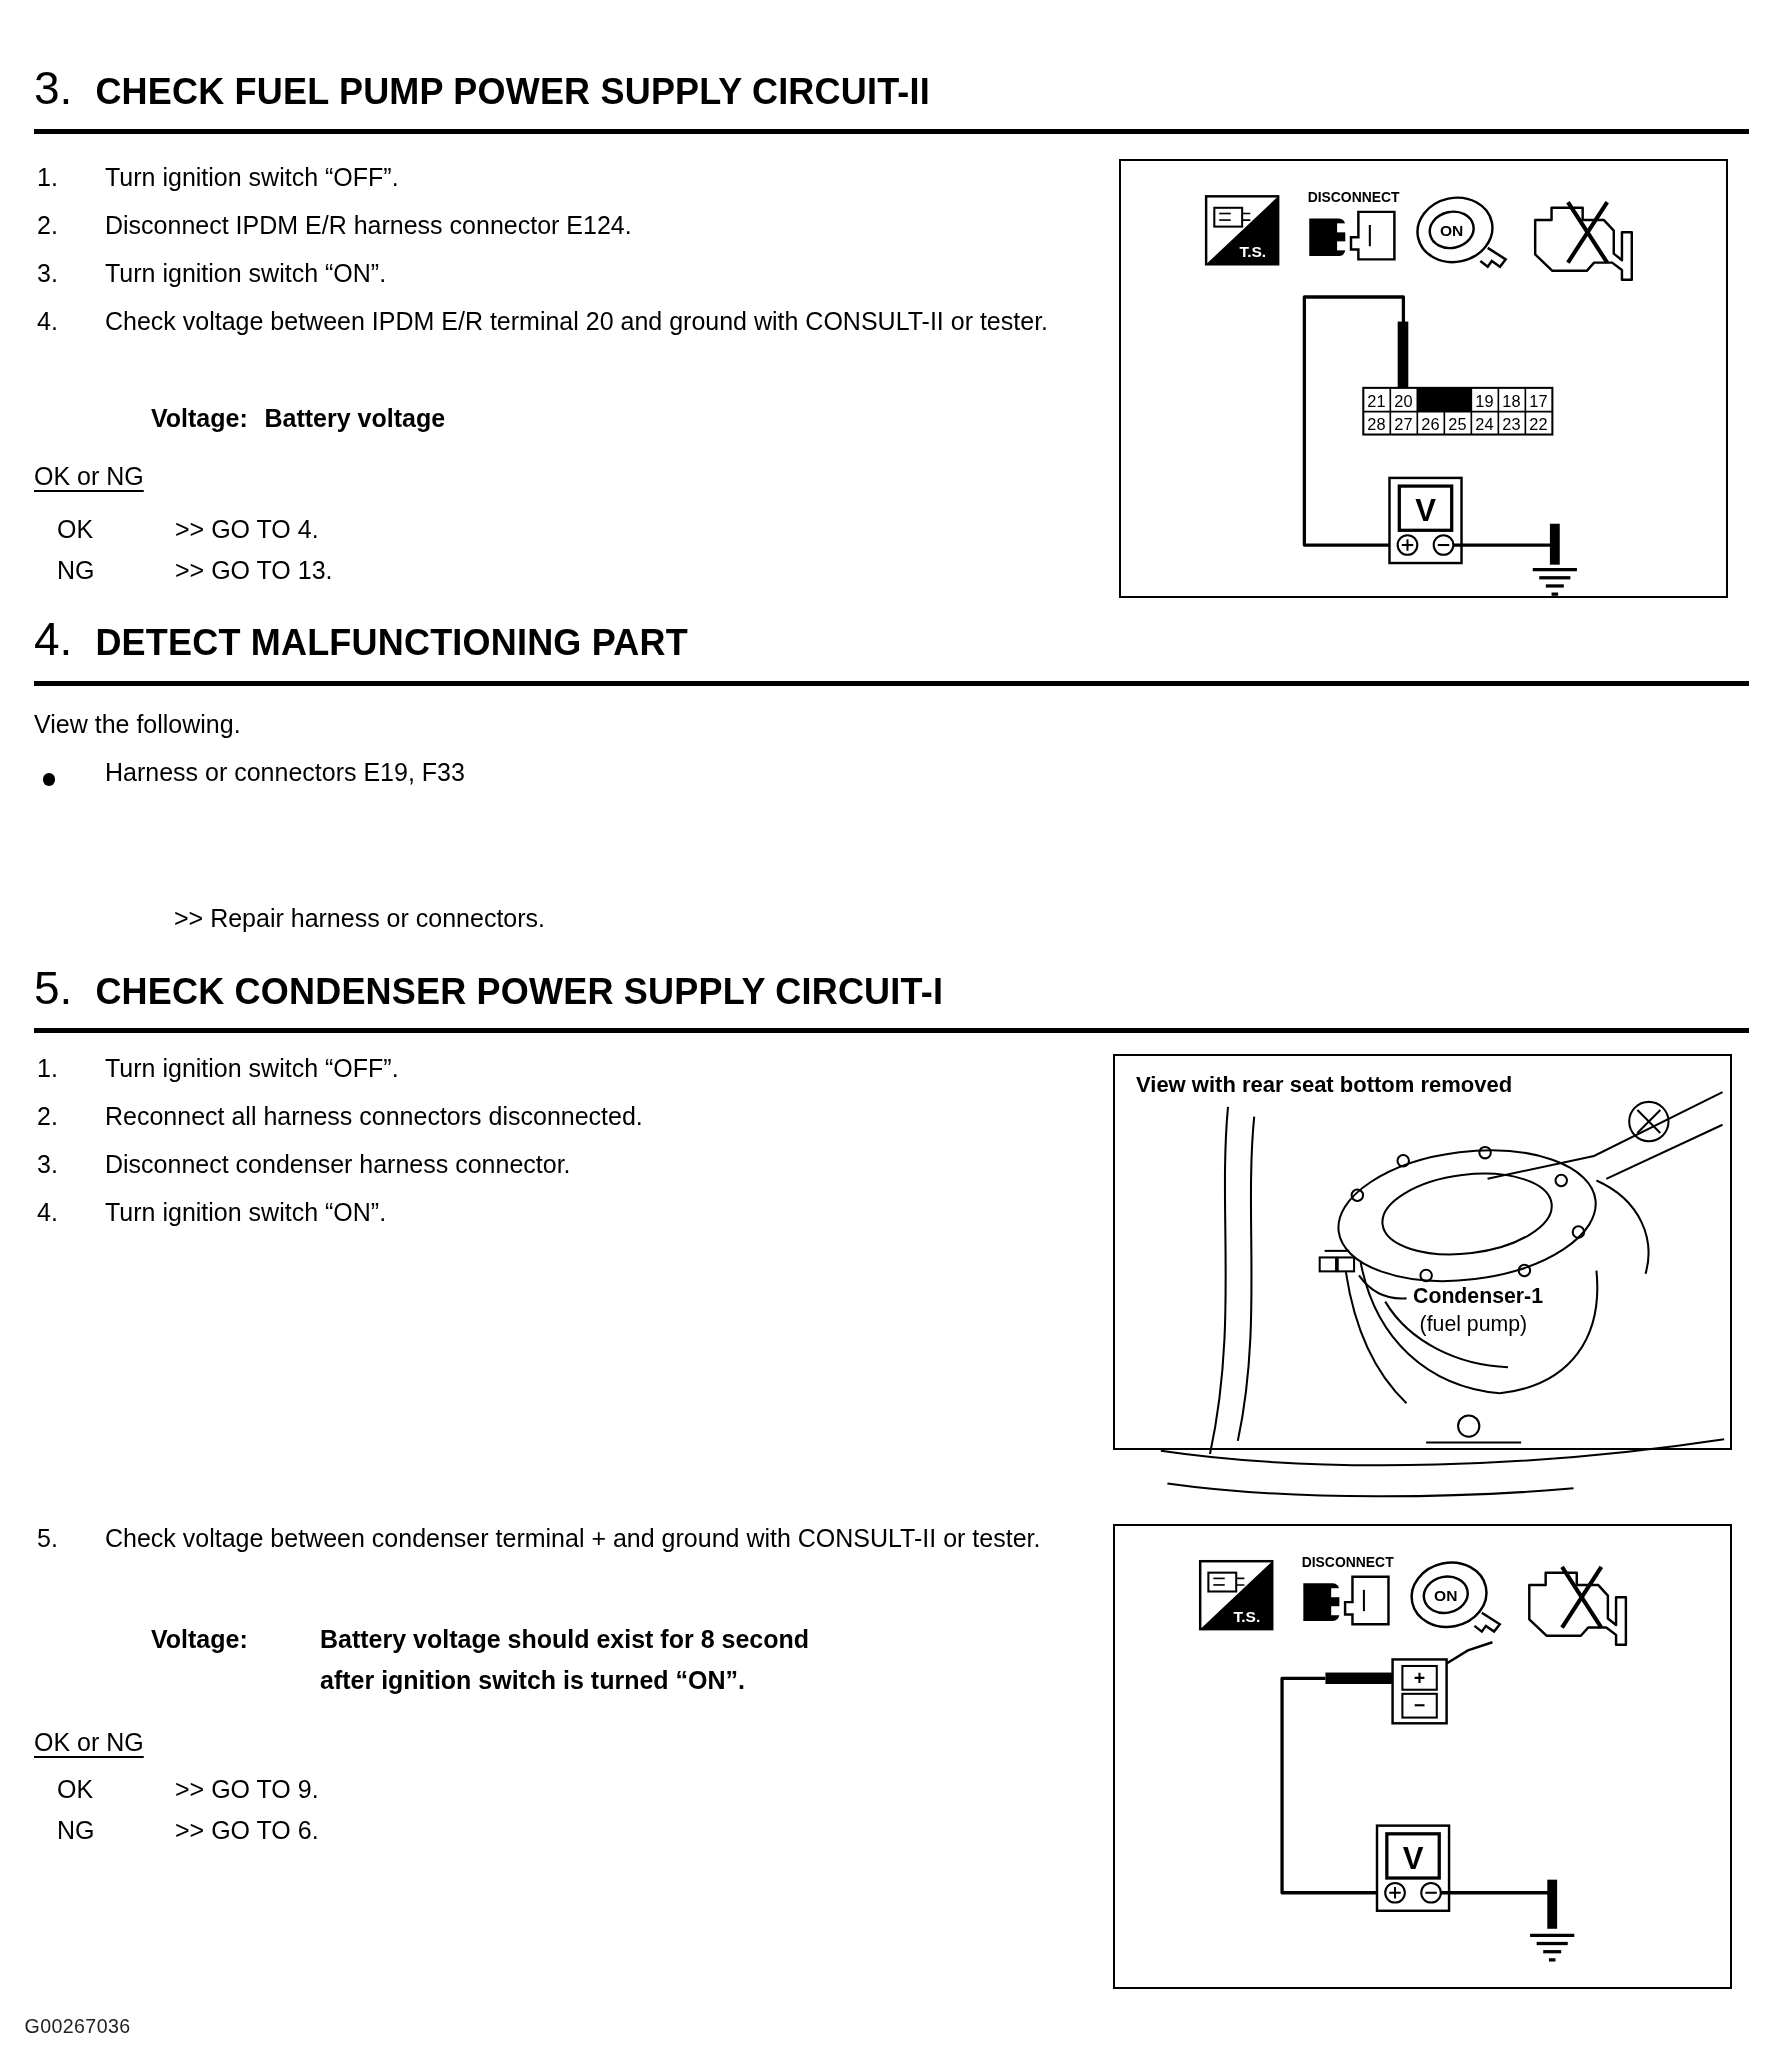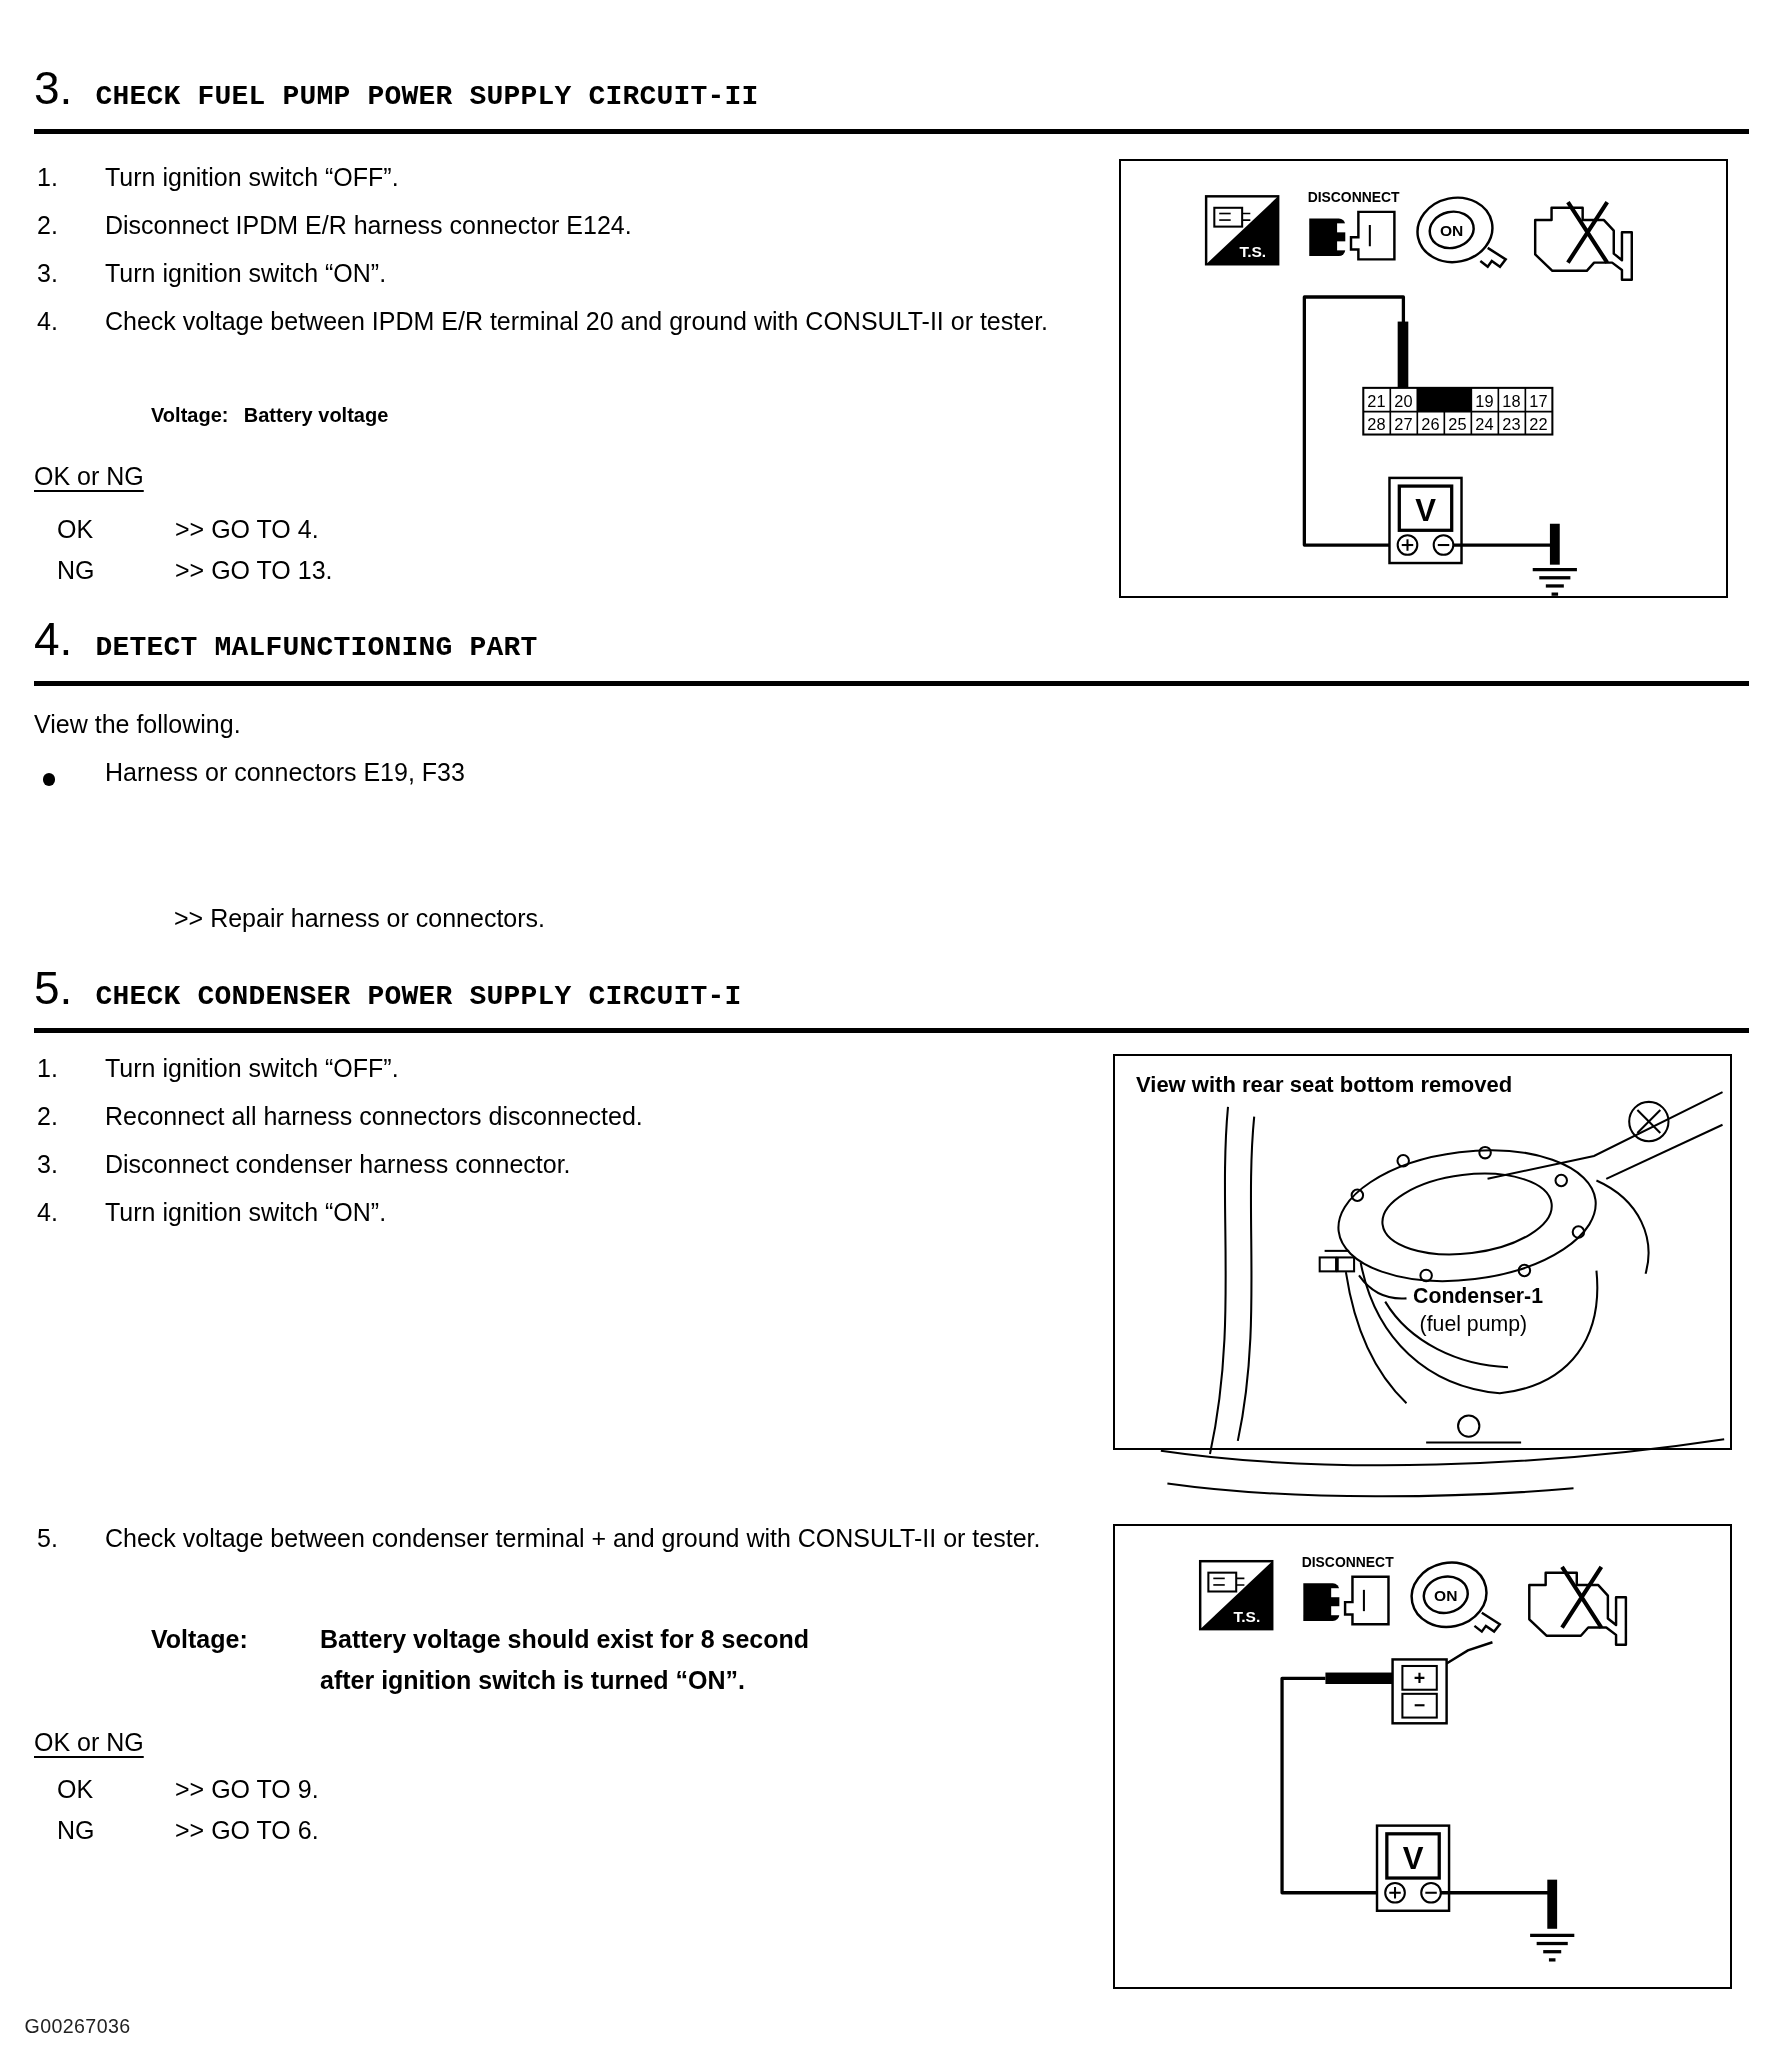--- a/index.html
+++ b/index.html
@@ -4,21 +4,21 @@
 <style>
   * { margin:0; padding:0; box-sizing:border-box; }
   html,body { background:#fff; }
   .page {
     position:relative; width:1780px; height:2063px; background:#ffffff; color:#000;
     font-family:"Liberation Sans", sans-serif; overflow:hidden;
   }
   .abs { position:absolute; }
   .sec-header { display:flex; align-items:baseline; gap:23px; }
   .sec-num { font-size:46px; font-weight:400; }
-  .sec-title { font-size:28px; font-weight:700; letter-spacing:0.2px;font-family:Liberation Mono, monospace; }
+  .sec-title { font-size:36px; font-weight:700; letter-spacing:0.2px; }
   .rule { background:#000; height:4.9px; }
   .step { display:flex; margin-bottom:9px; font-size:25px; line-height:39px; }
   .step-num { width:68px; flex:none; }
   .step-text { width:1007px; }
   .okng { font-size:25px; text-decoration:underline; text-underline-offset:4.9px; }
   .result { display:flex; font-size:25px; line-height:41px; }
   .result-label { width:118px; flex:none; }
   .figure { position:absolute; border:2.5px solid #000; background:#fff; }
   .bullet-row { display:flex; align-items:center; font-size:25px; line-height:39px; }
   .dot { width:12.3px; height:12.3px; border-radius:50%; background:#000; margin:14px 0 0 5.7px; flex:none; }
@@ -51,21 +51,21 @@
     <div class="step">
       <span class="step-num">3.</span>
       <span class="step-text">Turn ignition switch “ON”.</span>
     </div>
     <div class="step">
       <span class="step-num">4.</span>
       <span class="step-text">Check voltage between IPDM E/R terminal 20 and ground with CONSULT-II or tester.</span>
     </div>
   </div>
 
-  <div class="abs bold" style="left:151px; top:404px; font-size:20px;">
+  <div class="abs bold" style="left:151px; top:404px; font-size:25px;">
     <span>Voltage:</span>
     <span style="margin-left:9.8px;">Battery voltage</span>
   </div>
 
   <div class="abs okng" style="left:34px; top:462px;">OK or NG</div>
 
   <div class="abs" style="left:57px; top:509px;">
     <div class="result">
       <span class="result-label">OK</span>
       <span>&gt;&gt; GO TO 4.</span>

